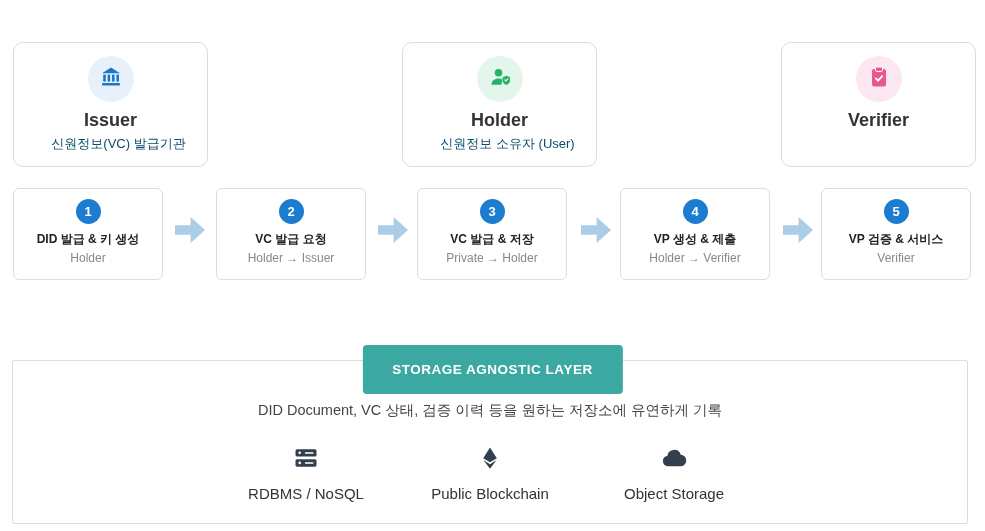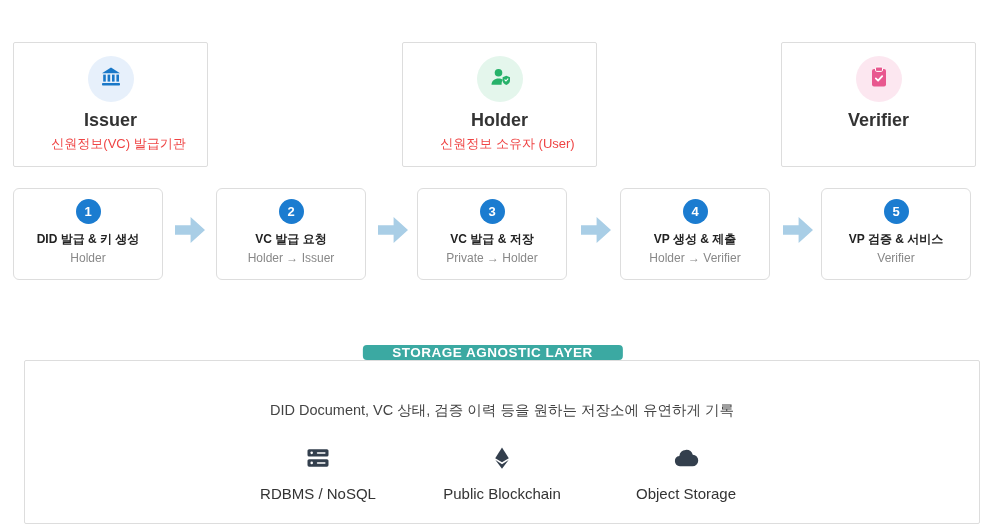--- a/index.html
+++ b/index.html
@@ -1,47 +1,47 @@
 <!DOCTYPE html>
 <html><head>
 <meta charset="utf-8">
 <style>
   * { margin:0; padding:0; box-sizing:border-box; }
   body { font-family:"Liberation Sans","DejaVu Sans",sans-serif; background:#fff; }
   .canvas { position:relative; width:985px; height:531px; background:#fff; overflow:hidden; }
 
   
   .actor-card { position:absolute; top:42px; width:195px; height:125px; background:#fff;
-    border:1px solid #ddd; border-radius:2px; display:flex; flex-direction:column;
+    border:1px solid #ddd; border-radius:10px; display:flex; flex-direction:column;
     align-items:center; padding-top:13px; }
   .icon-circle { width:46px; height:46px; border-radius:50%; display:flex;
     align-items:center; justify-content:center; }
   .circle-issuer { background:#e7f0fb; }
   .circle-holder { background:#e4f6ec; }
   .circle-verifier { background:#fce7f0; }
   .actor-name { margin-top:8px; font-size:18px; font-weight:700; color:#333; }
-  .actor-desc { margin-top:4px; font-size:13px; color:#ef4444;margin-left:16px; }
+  .actor-desc { margin-top:4px; font-size:13px; color:#0c4a6e;margin-left:16px; }
 
   
   .step-card { position:absolute; top:188px; width:150px; height:92px; background:#fff;
     border:1px solid #ddd; border-radius:6px; display:flex; flex-direction:column;
     align-items:center; padding-top:10px; }
   .step-num { width:25px; height:25px; border-radius:50%; background:#1b7cd0; color:#fff;
     font-size:13px; font-weight:700; display:flex; align-items:center; justify-content:center; }
   .step-title { margin-top:7px; font-size:12px; font-weight:700; color:#222; white-space:nowrap; }
   .step-sub { margin-top:3px; font-size:12px; color:#888; white-space:nowrap; }
 
   .flow-arrow { position:absolute; top:217px; width:30px; height:26px; background:#a9cee6;
     clip-path:polygon(0 32%, 52% 32%, 52% 0, 100% 50%, 52% 100%, 52% 68%, 0 68%); }
 
   
   .storage-badge { position:absolute; left:50%; transform:translateX(-50%); top:345px;
     background:#3ba9a2; color:#fff; font-size:13.5px; font-weight:700; letter-spacing:.5px;
-    padding:0 30px; border-radius:4px; z-index:2; white-space:nowrap; }
-  .storage-box { position:absolute; left:24px; top:360px; width:956px; height:164px;
+    padding:17px 30px; border-radius:4px; z-index:2; white-space:nowrap; }
+  .storage-box { position:absolute; left:12px; top:360px; width:956px; height:164px;
     border:1px solid #ddd; background:#fff; border-radius:2px; display:flex;
     flex-direction:column; align-items:center; }
   .storage-desc { margin-top:40px; font-size:14.5px; color:#444; }
   .storage-items { margin-top:22px; display:flex; }
   .storage-item { width:184px; display:flex; flex-direction:column; align-items:center; }
   .storage-item .s-icon { height:32px; display:flex; align-items:center; justify-content:center; }
   .storage-label { margin-top:11px; font-size:15px; color:#333; }
 </style>
 </head>
 <body>

